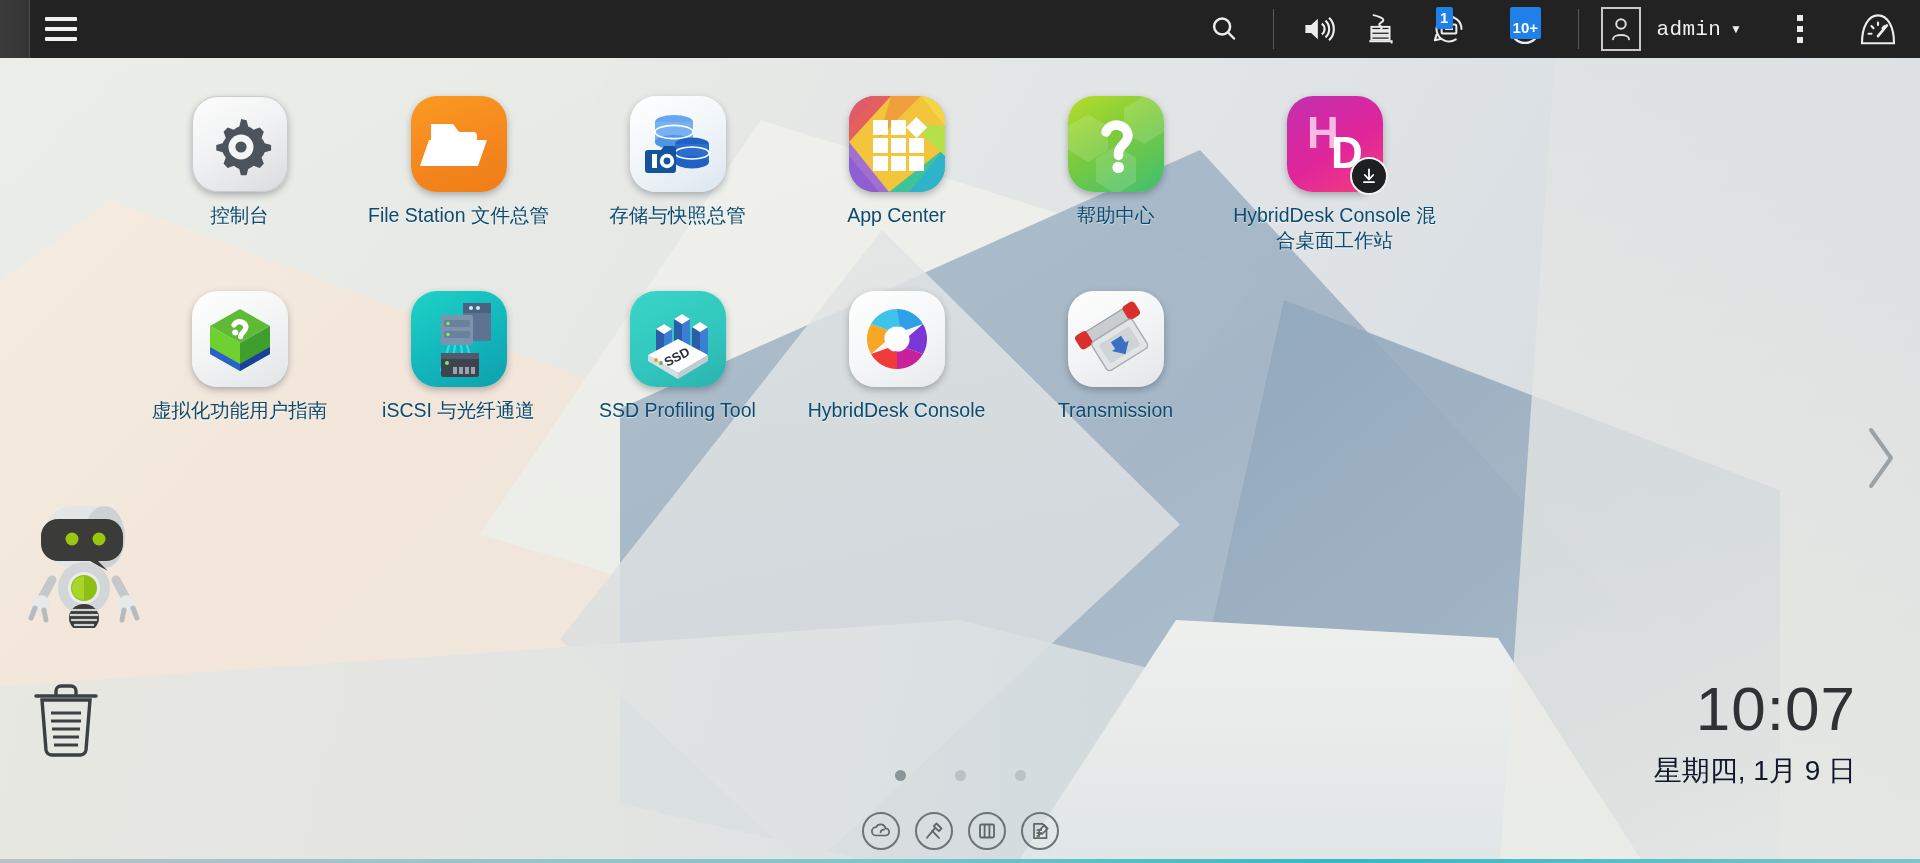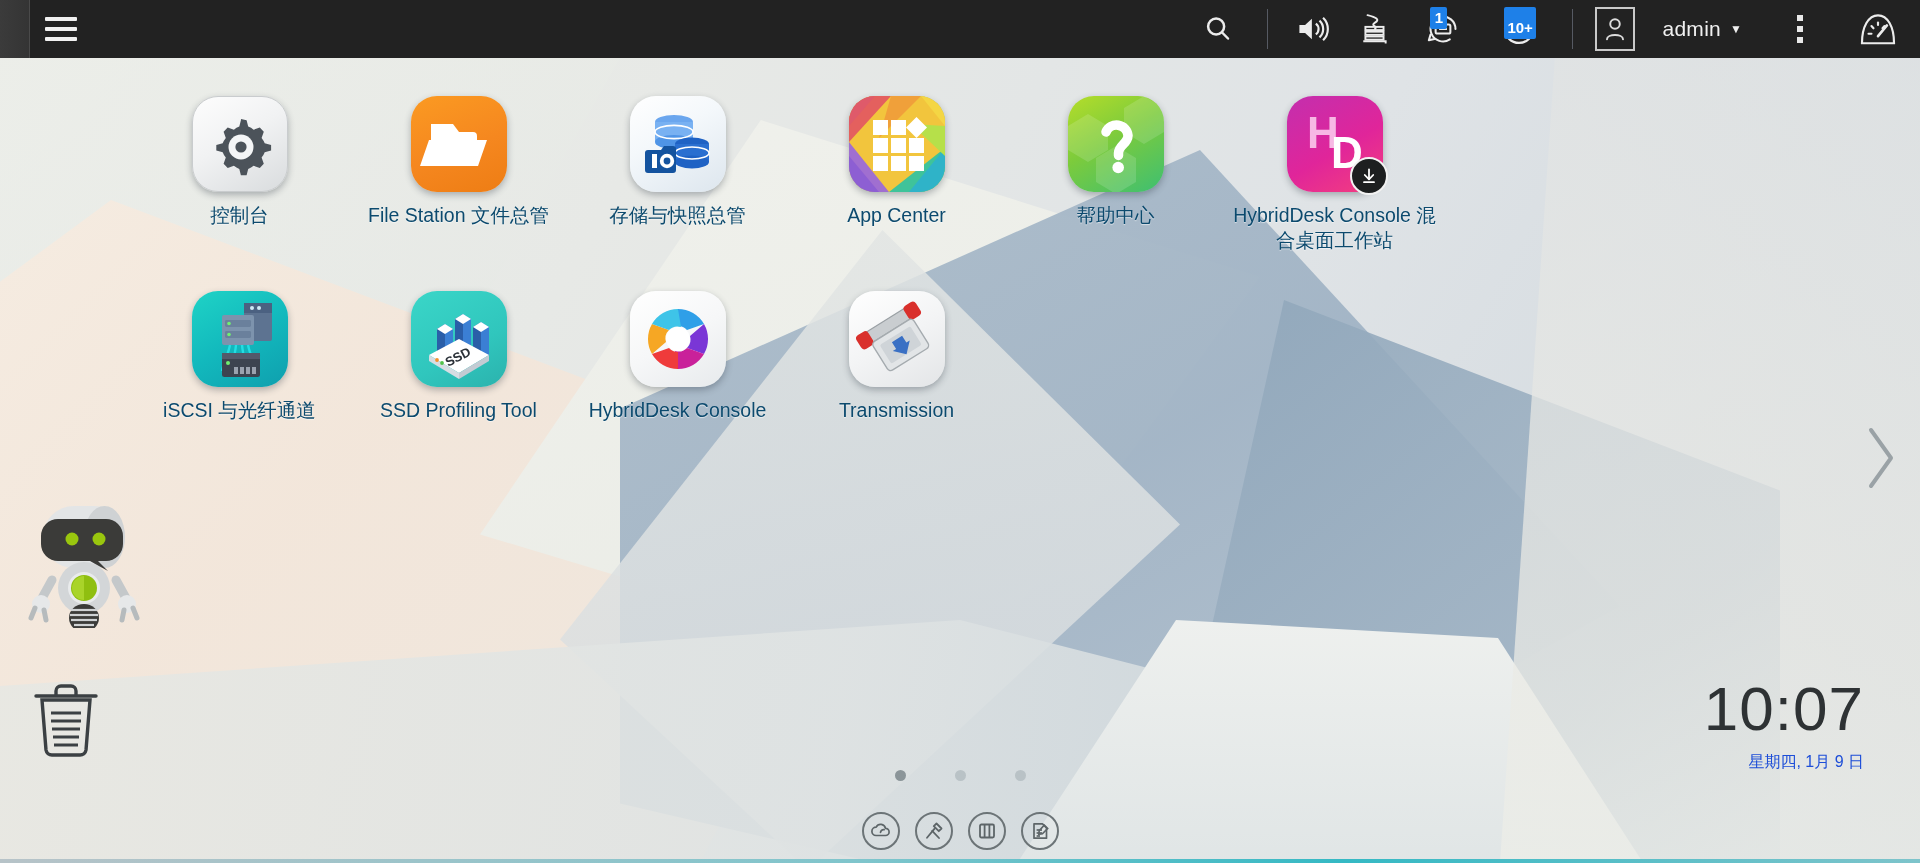--- a/index.html
+++ b/index.html
@@ -102,21 +102,21 @@
     position:absolute; top:7px; left:24px;
     background:#1e80e8; color:#fff;
     font-size:15px; font-weight:bold; line-height:1;
     padding:3px 4px 4px 4px; border-radius:2px; min-width:17px; text-align:center;
   }
   .badge.wide { padding:13px 3px 4px 3px; }
   #avatar-box {
     width:40px; height:44px; border:2px solid #c9c9c9;
     display:flex; align-items:center; justify-content:center;
   }
-  #admin-label { color:#f0f0f0; font-size:21px; margin-left:19px; letter-spacing:.3px; }
+  #admin-label { color:#f0f0f0; font-size:21px; margin-left:8px; letter-spacing:.3px;font-family:Liberation Mono, monospace; }
   #caret { margin-left:9px; color:#f0f0f0; font-size:12px; }
   .dots3 { display:flex; flex-direction:column; gap:5px; align-items:center;}
   .dots3 i { width:6px; height:6px; background:#e9e9e9; display:block; }
 
   
   #appgrid {
     position:absolute; left:130px; top:96px;
     display:grid; grid-template-columns:repeat(6,219px);
     row-gap:38px; z-index:10;
   }
@@ -161,23 +161,23 @@
     width:38px; height:38px; border-radius:50%;
     background:#1d1f20; border:2px solid #f2f2f2;
     display:flex; align-items:center; justify-content:center;
   }
 
   
   #robot { position:absolute; left:28px; top:500px; z-index:8; cursor:pointer; }
   #trash { position:absolute; left:32px; top:680px; z-index:8; cursor:pointer; }
 
   
-  #clock { position:absolute; right:56px; top:678px; text-align:right; z-index:12; }
+  #clock { position:absolute; right:64px; top:678px; text-align:right; z-index:12; }
   #clock-time { font-size:62px; color:#2e3234; line-height:1; letter-spacing:1px; font-weight:400;}
-  #clock-date { font-size:16px; color:#1d4ed8; margin-top:12px; }
+  #clock-date { font-size:28px; color:#0f172a; margin-top:12px; }
 
   
   #pager { position:absolute; left:0; right:0; top:770px; display:flex; justify-content:center; gap:49px; z-index:12;}
   .pdot { width:11px; height:11px; border-radius:50%; background:#b9c2c6; cursor:pointer;}
   .pdot.active { background:#8b9599; }
 
   #dock { position:absolute; left:0; right:0; top:812px; display:flex; justify-content:center; gap:15px; z-index:12;}
   .dock-btn {
     width:38px; height:38px; border-radius:50%;
     border:2px solid #6c7477; display:flex; align-items:center; justify-content:center;
@@ -412,20 +412,36 @@
         <svg width="20" height="20" viewBox="0 0 20 20" fill="none" stroke="#ffffff" stroke-width="1.8">
           <line x1="10" y1="3.5" x2="10" y2="13" stroke-linecap="round"></line>
           <polyline points="5.8,9 10,13.4 14.2,9" stroke-linecap="round" stroke-linejoin="round"></polyline>
           <line x1="5" y1="16.2" x2="15" y2="16.2" stroke-linecap="round"></line>
         </svg>
       </div>
     </div>
     <div class="app-label">HybridDesk Console 混合桌面工作站</div>
   </div>
 
+  <div class="app">
+    <div class="iconwrap">
+      <div class="sq ic-virt">
+        <svg width="96" height="96" viewBox="0 0 96 96">
+          <polygon points="48,18 78,35 48,52 18,35" fill="#5fba35"></polygon>
+          <polygon points="18,35 48,52 48,80 18,63" fill="#6ed12f"></polygon>
+          <polygon points="78,35 48,52 48,80 78,63" fill="#3f9e2c"></polygon>
+          <polygon points="18,56 48,73 48,80 18,63" fill="#2a5fd0"></polygon>
+          <polygon points="78,56 48,73 48,80 78,63" fill="#1a3f9e"></polygon>
+          <path d="M42 34 a6.5 6.5 0 0 1 12 2 c0 4.5-5.4 5.5-5.4 9.6" fill="none" stroke="#ffffff" stroke-width="5.2" stroke-linecap="round"></path>
+          <circle cx="43.2" cy="41.5" r="3" fill="#ffffff"></circle>
+        </svg>
+      </div>
+    </div>
+    <div class="app-label">虚拟化功能用户指南</div>
+  </div>
 
   <div class="app">
     <div class="iconwrap">
       <div class="sq ic-iscsi">
         <svg width="96" height="96" viewBox="0 0 96 96">
           <rect x="52" y="12" width="28" height="38" rx="2" fill="#5d7391"></rect>
           <rect x="52" y="12" width="28" height="10" fill="#4b6181"></rect>
           <circle cx="60" cy="17" r="2" fill="#cfe9f5"></circle>
             <circle cx="67" cy="17" r="2" fill="#cfe9f5"></circle>
           <rect x="30" y="24" width="32" height="30" rx="2" fill="#7d93ad"></rect>

